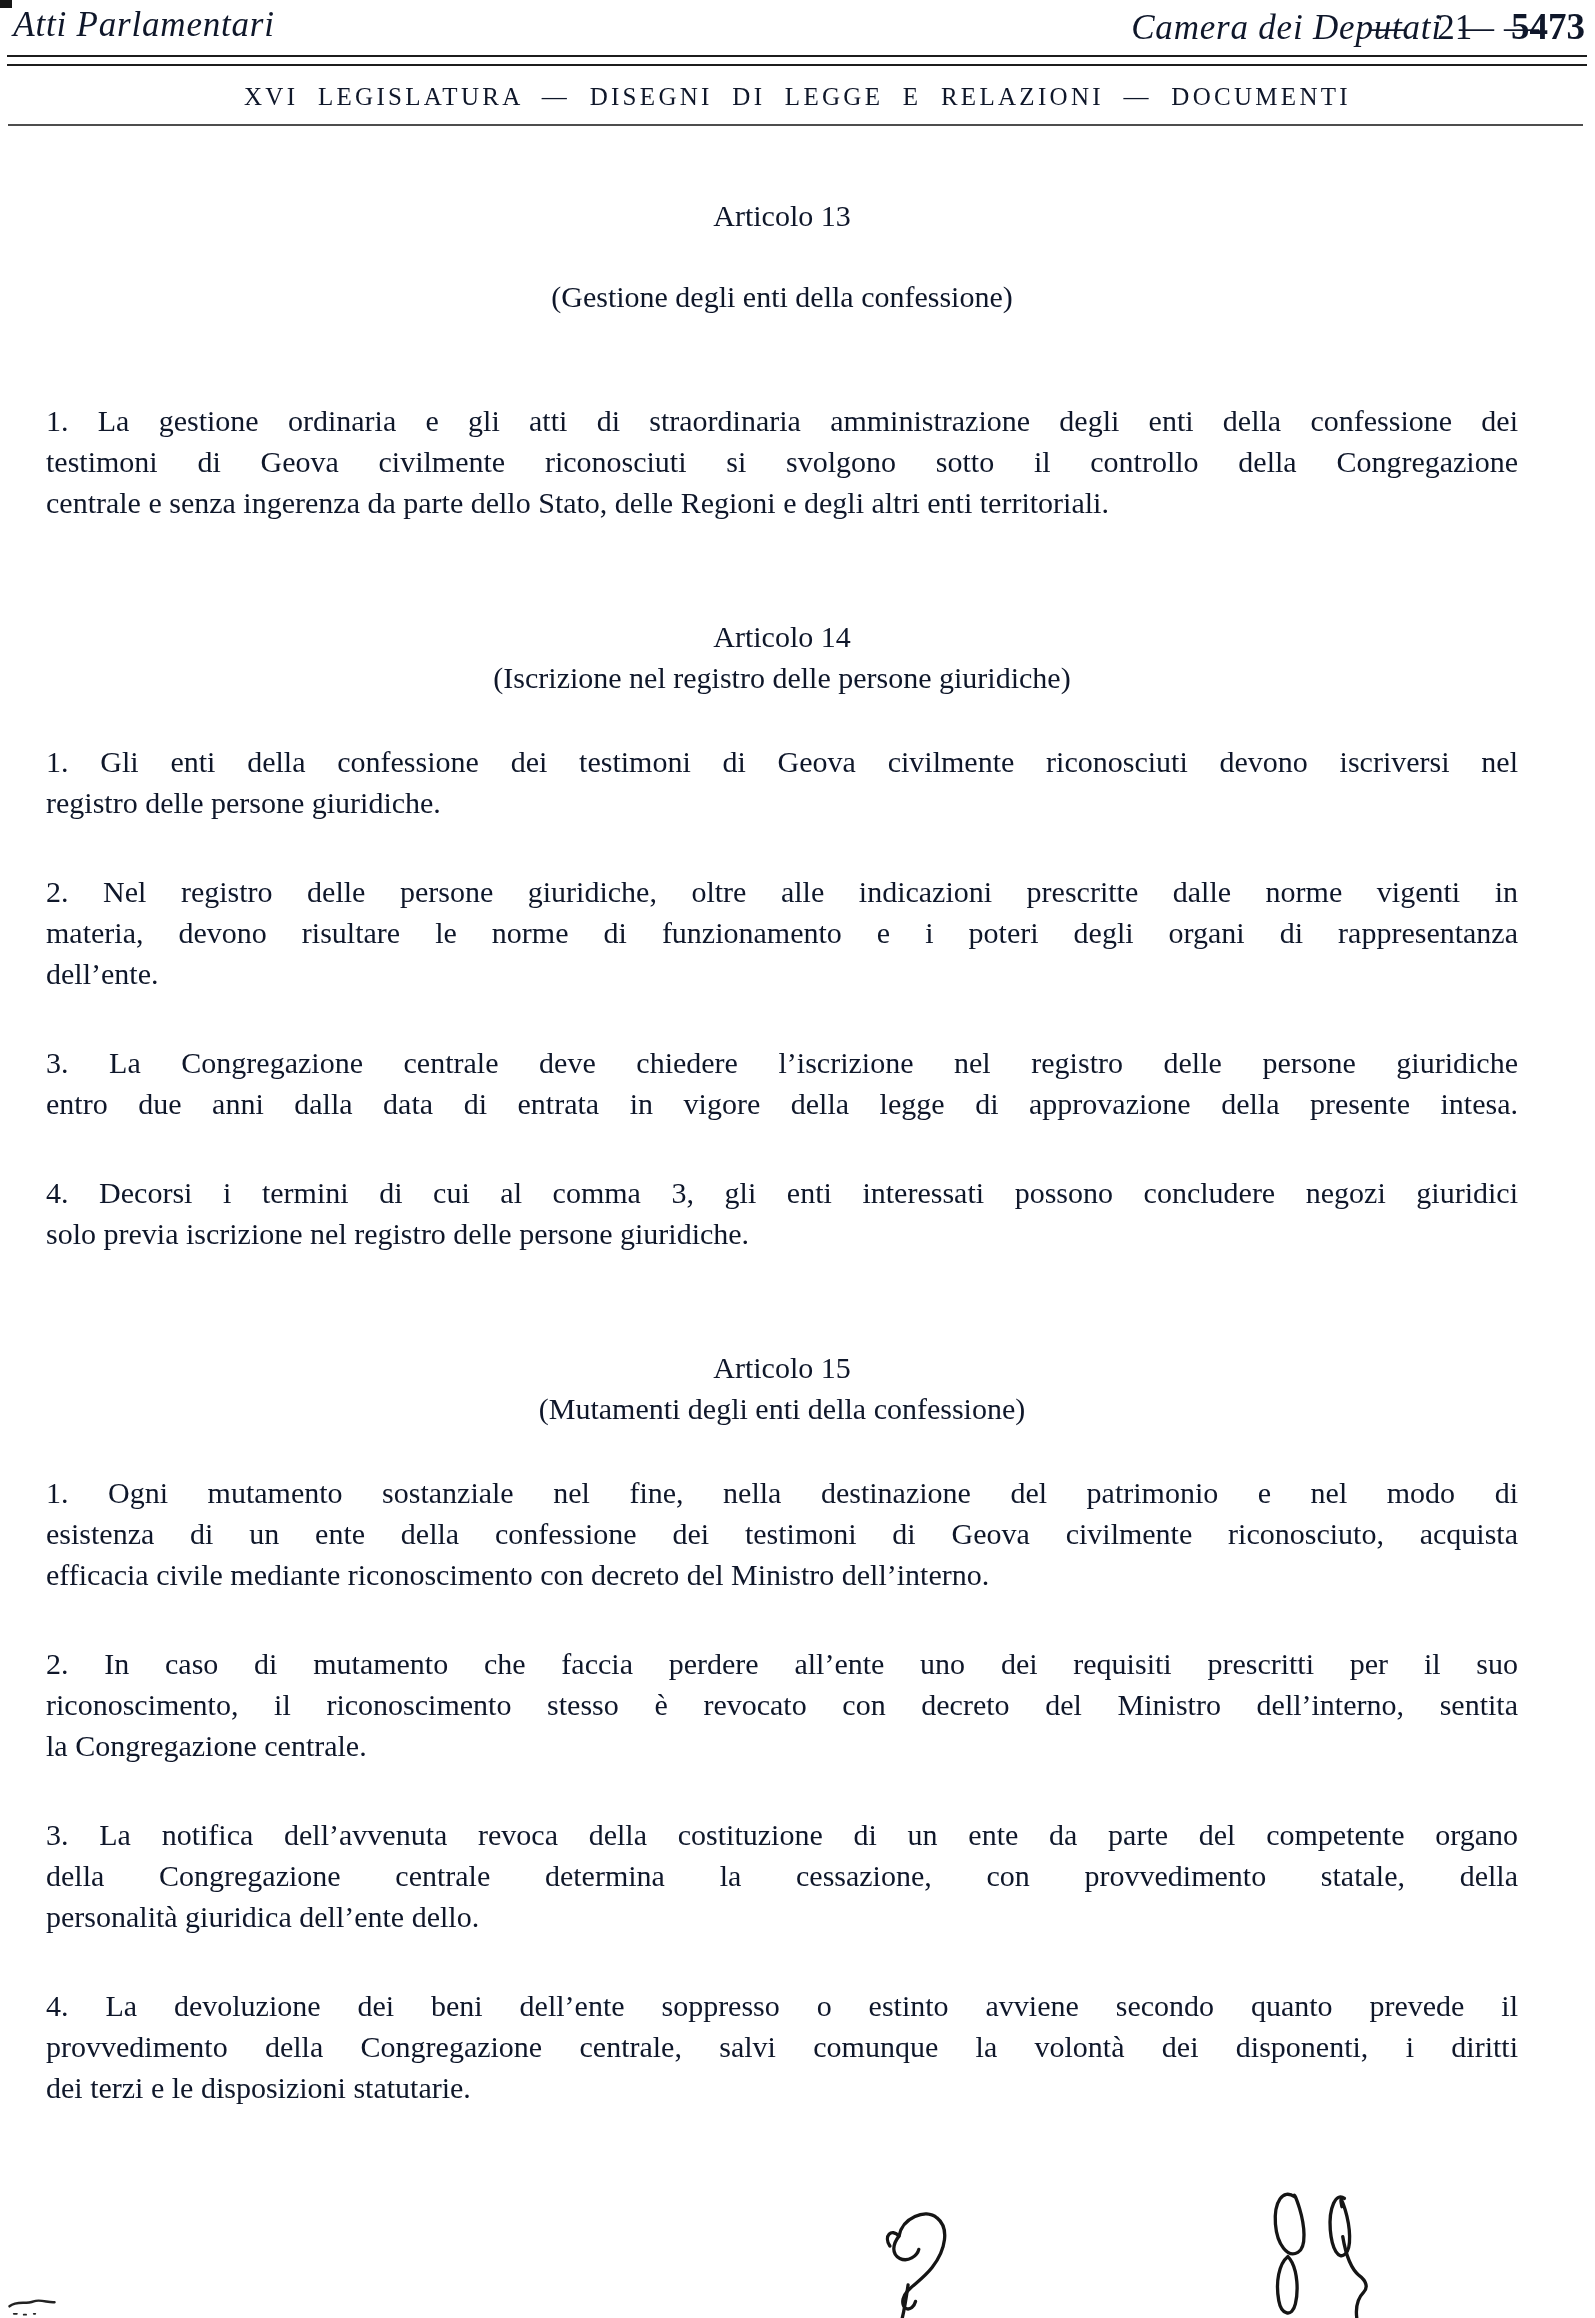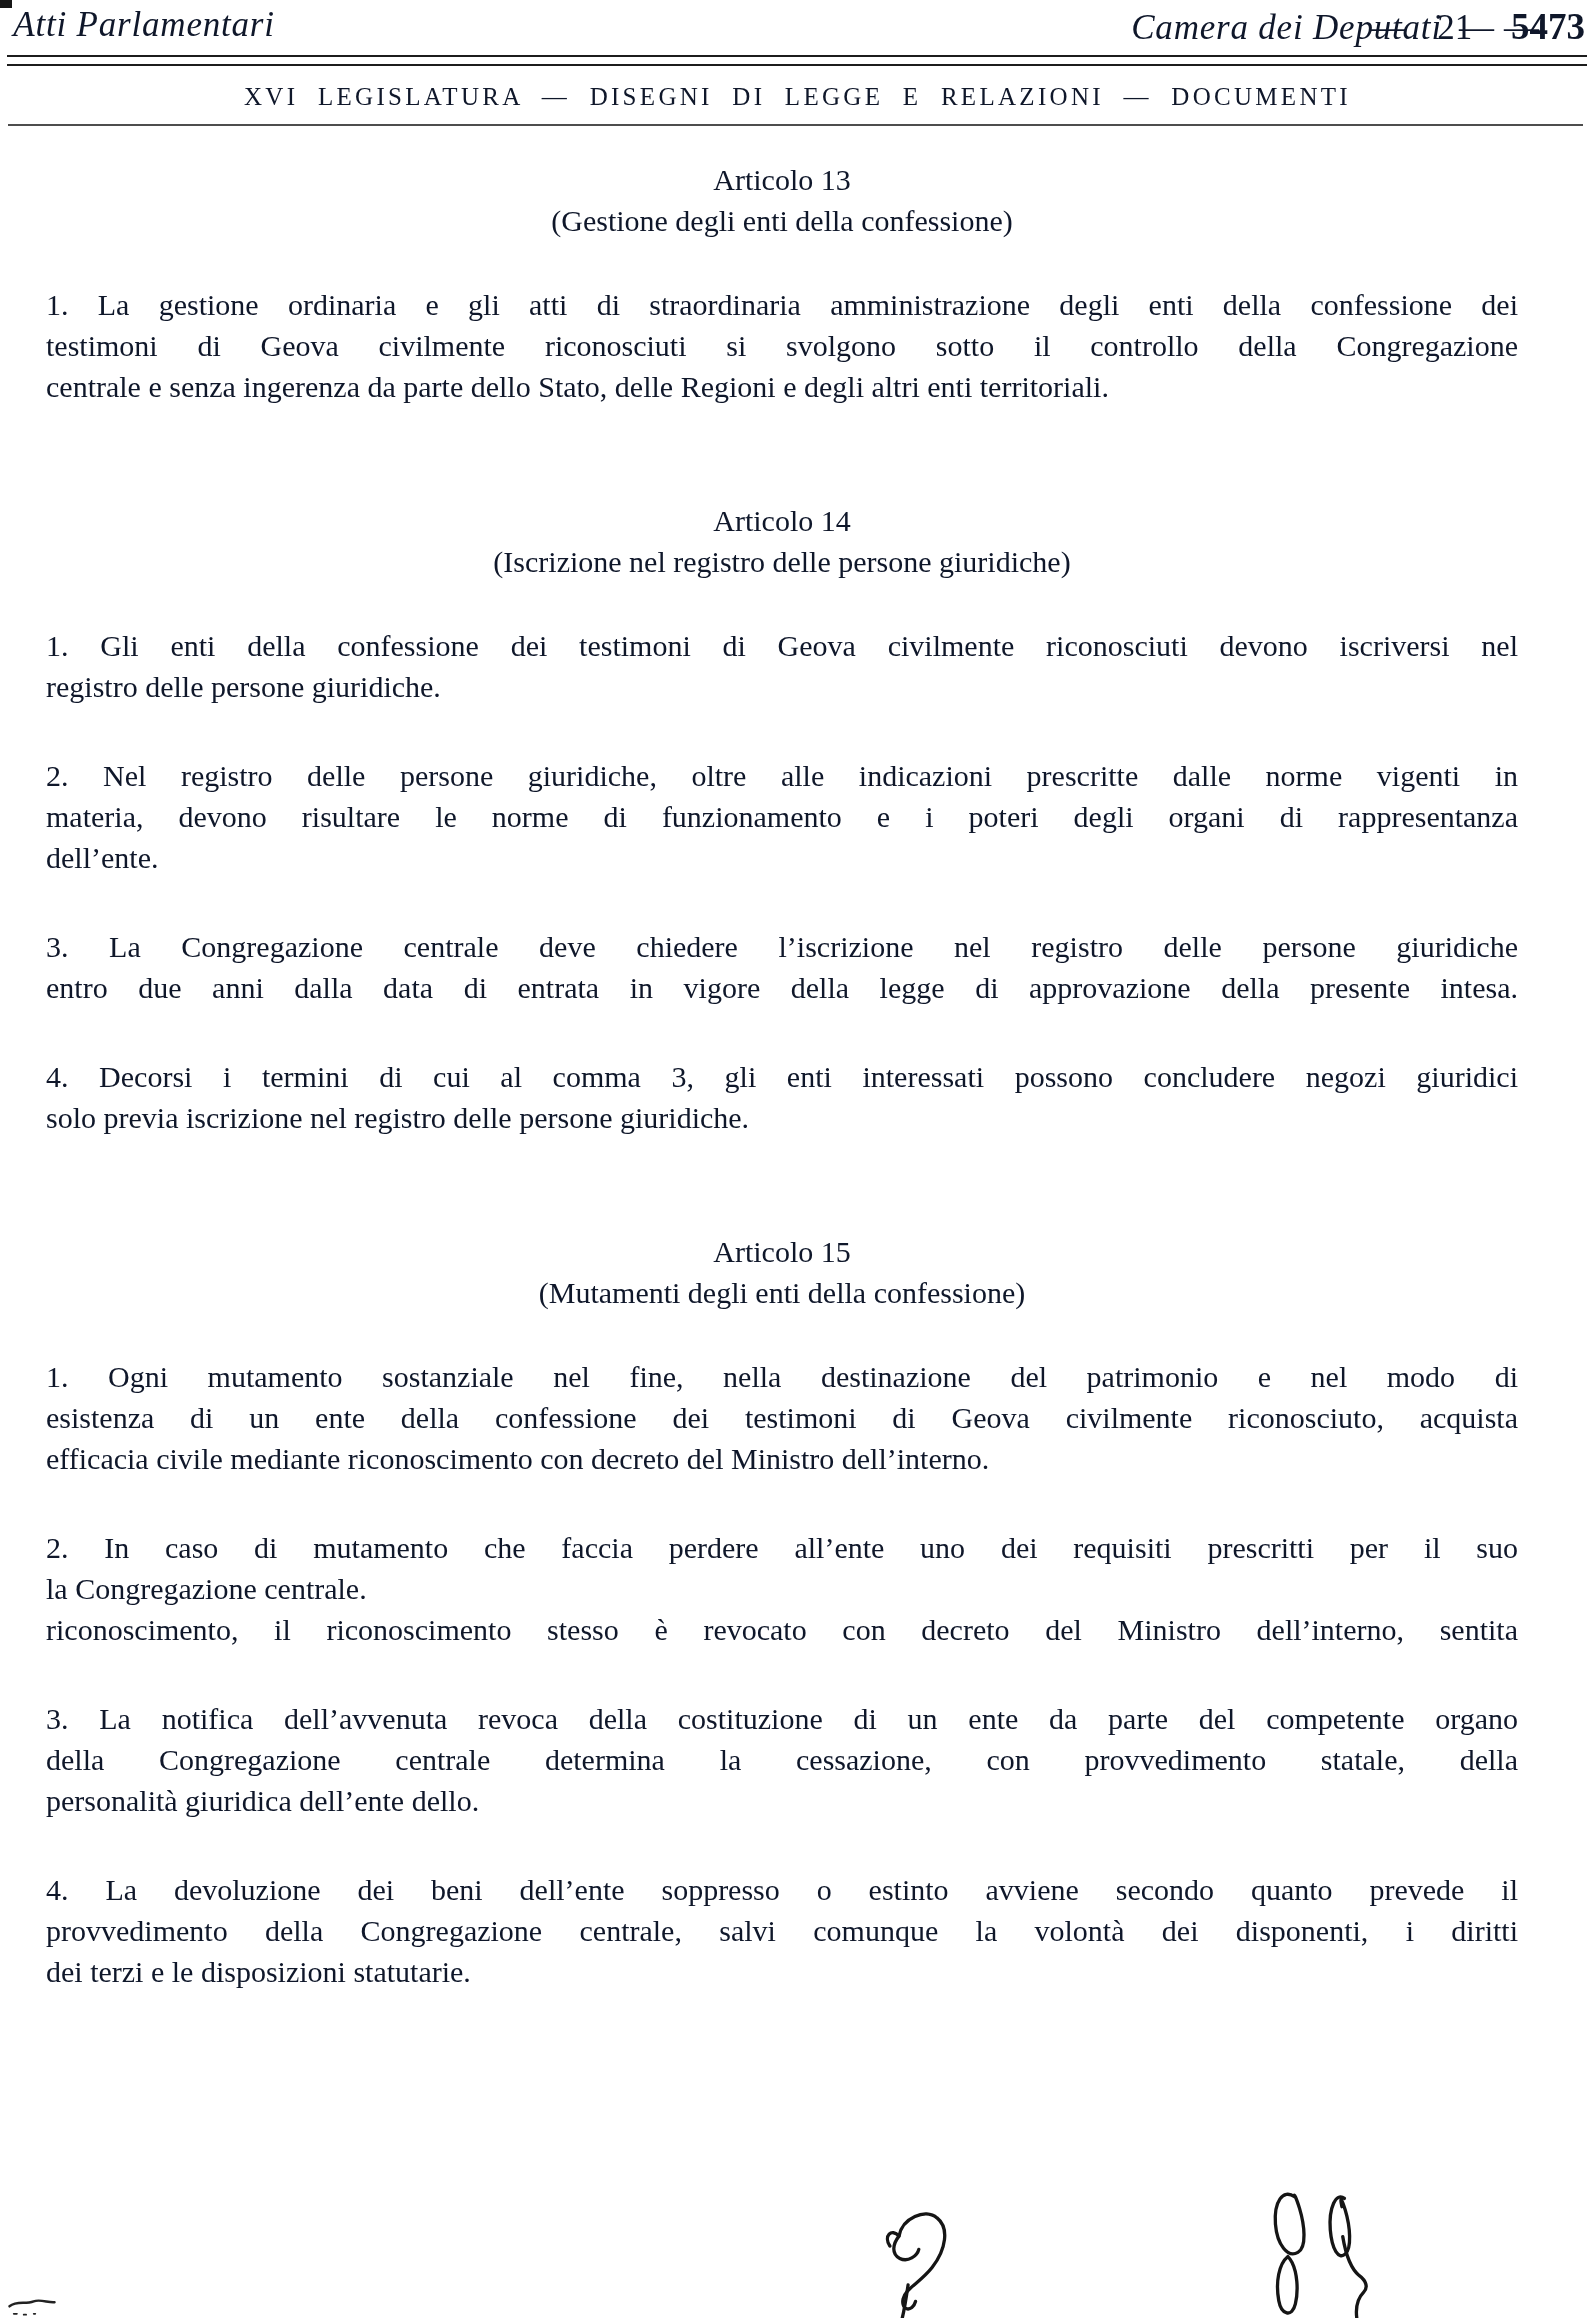--- a/index.html
+++ b/index.html
@@ -44,21 +44,21 @@
     border-top:2.5px solid #4d4d4d;
   }
 
   
   .doc-body {
     position:absolute; left:46px; top:133px; width:1472px;
     display:flex; flex-direction:column;
     font-size:30px; line-height:41px;
   }
   .article { display:flex; flex-direction:column; }
-  .article-first { margin-top:26px; }
+  .article-first { margin-top:62px;gap:40px; }
   .article + .article { margin-top:93px; }
   .title, .subtitle { text-align:center; }
   .para { margin-top:48px; display:flex; flex-direction:column;justify-content:center; }
   .subtitle + .para { margin-top:43px; }
   .line { text-align:left; }
   .line.j { text-align:justify; text-align-last:justify; }
 
   
   .sig { position:absolute; }
   .sig path {
@@ -138,22 +138,22 @@
     <div class="article">
       <div class="title">Articolo 15</div>
       <div class="subtitle">(Mutamenti degli enti della confessione)</div>
       <div class="para">
         <div class="line j">1. Ogni mutamento sostanziale nel fine, nella destinazione del patrimonio e nel modo di</div>
         <div class="line j">esistenza di un ente della confessione dei testimoni di Geova civilmente riconosciuto, acquista</div>
         <div class="line">efficacia civile mediante riconoscimento con decreto del Ministro dell’interno.</div>
       </div>
       <div class="para">
         <div class="line j">2. In caso di mutamento che faccia perdere all’ente uno dei requisiti prescritti per il suo</div>
+        <div class="line j">riconoscimento, il riconoscimento stesso è revocato con decreto del Ministro dell’interno, sentita</div>
         <div class="line">la Congregazione centrale.</div>
-        <div class="line j">riconoscimento, il riconoscimento stesso è revocato con decreto del Ministro dell’interno, sentita</div>
       </div>
       <div class="para">
         <div class="line j">3. La notifica dell’avvenuta revoca della costituzione di un ente da parte del competente organo</div>
         <div class="line j">della Congregazione centrale determina la cessazione, con provvedimento statale, della</div>
         <div class="line">personalità giuridica dell’ente dello.</div>
       </div>
       <div class="para">
         <div class="line j">4. La devoluzione dei beni dell’ente soppresso o estinto avviene secondo quanto prevede il</div>
         <div class="line j">provvedimento della Congregazione centrale, salvi comunque la volontà dei disponenti, i diritti</div>
         <div class="line">dei terzi e le disposizioni statutarie.</div>

